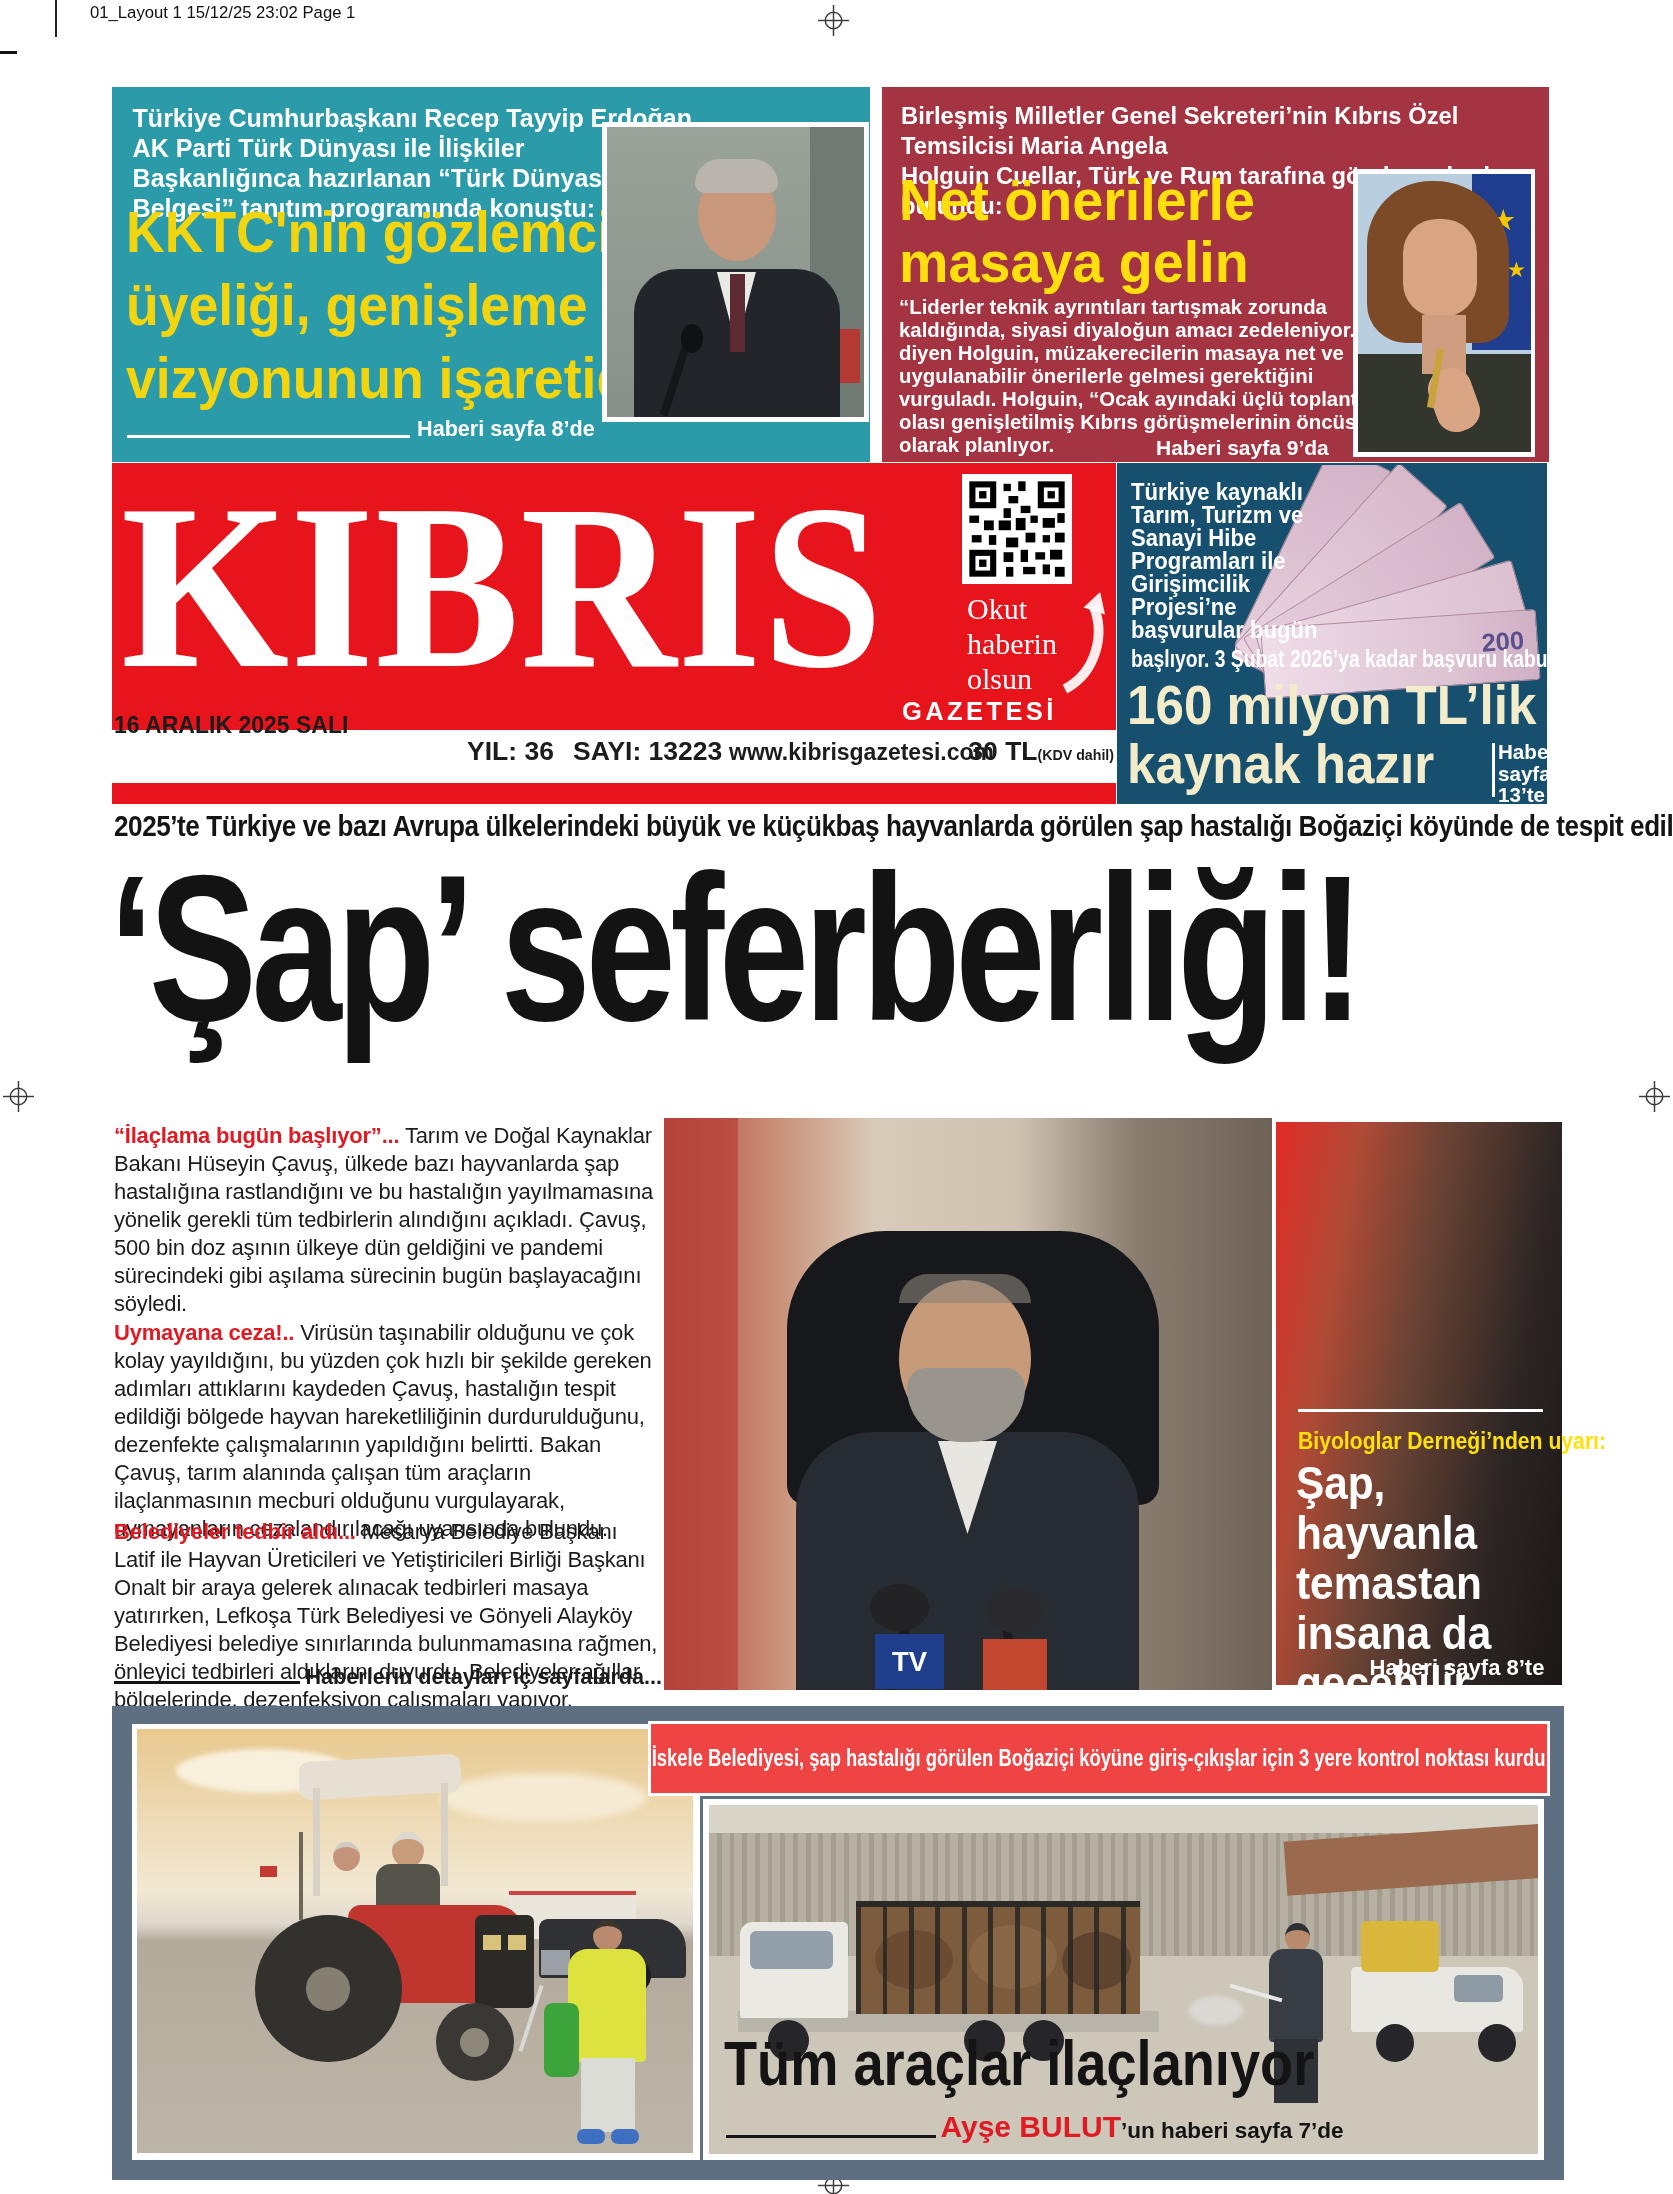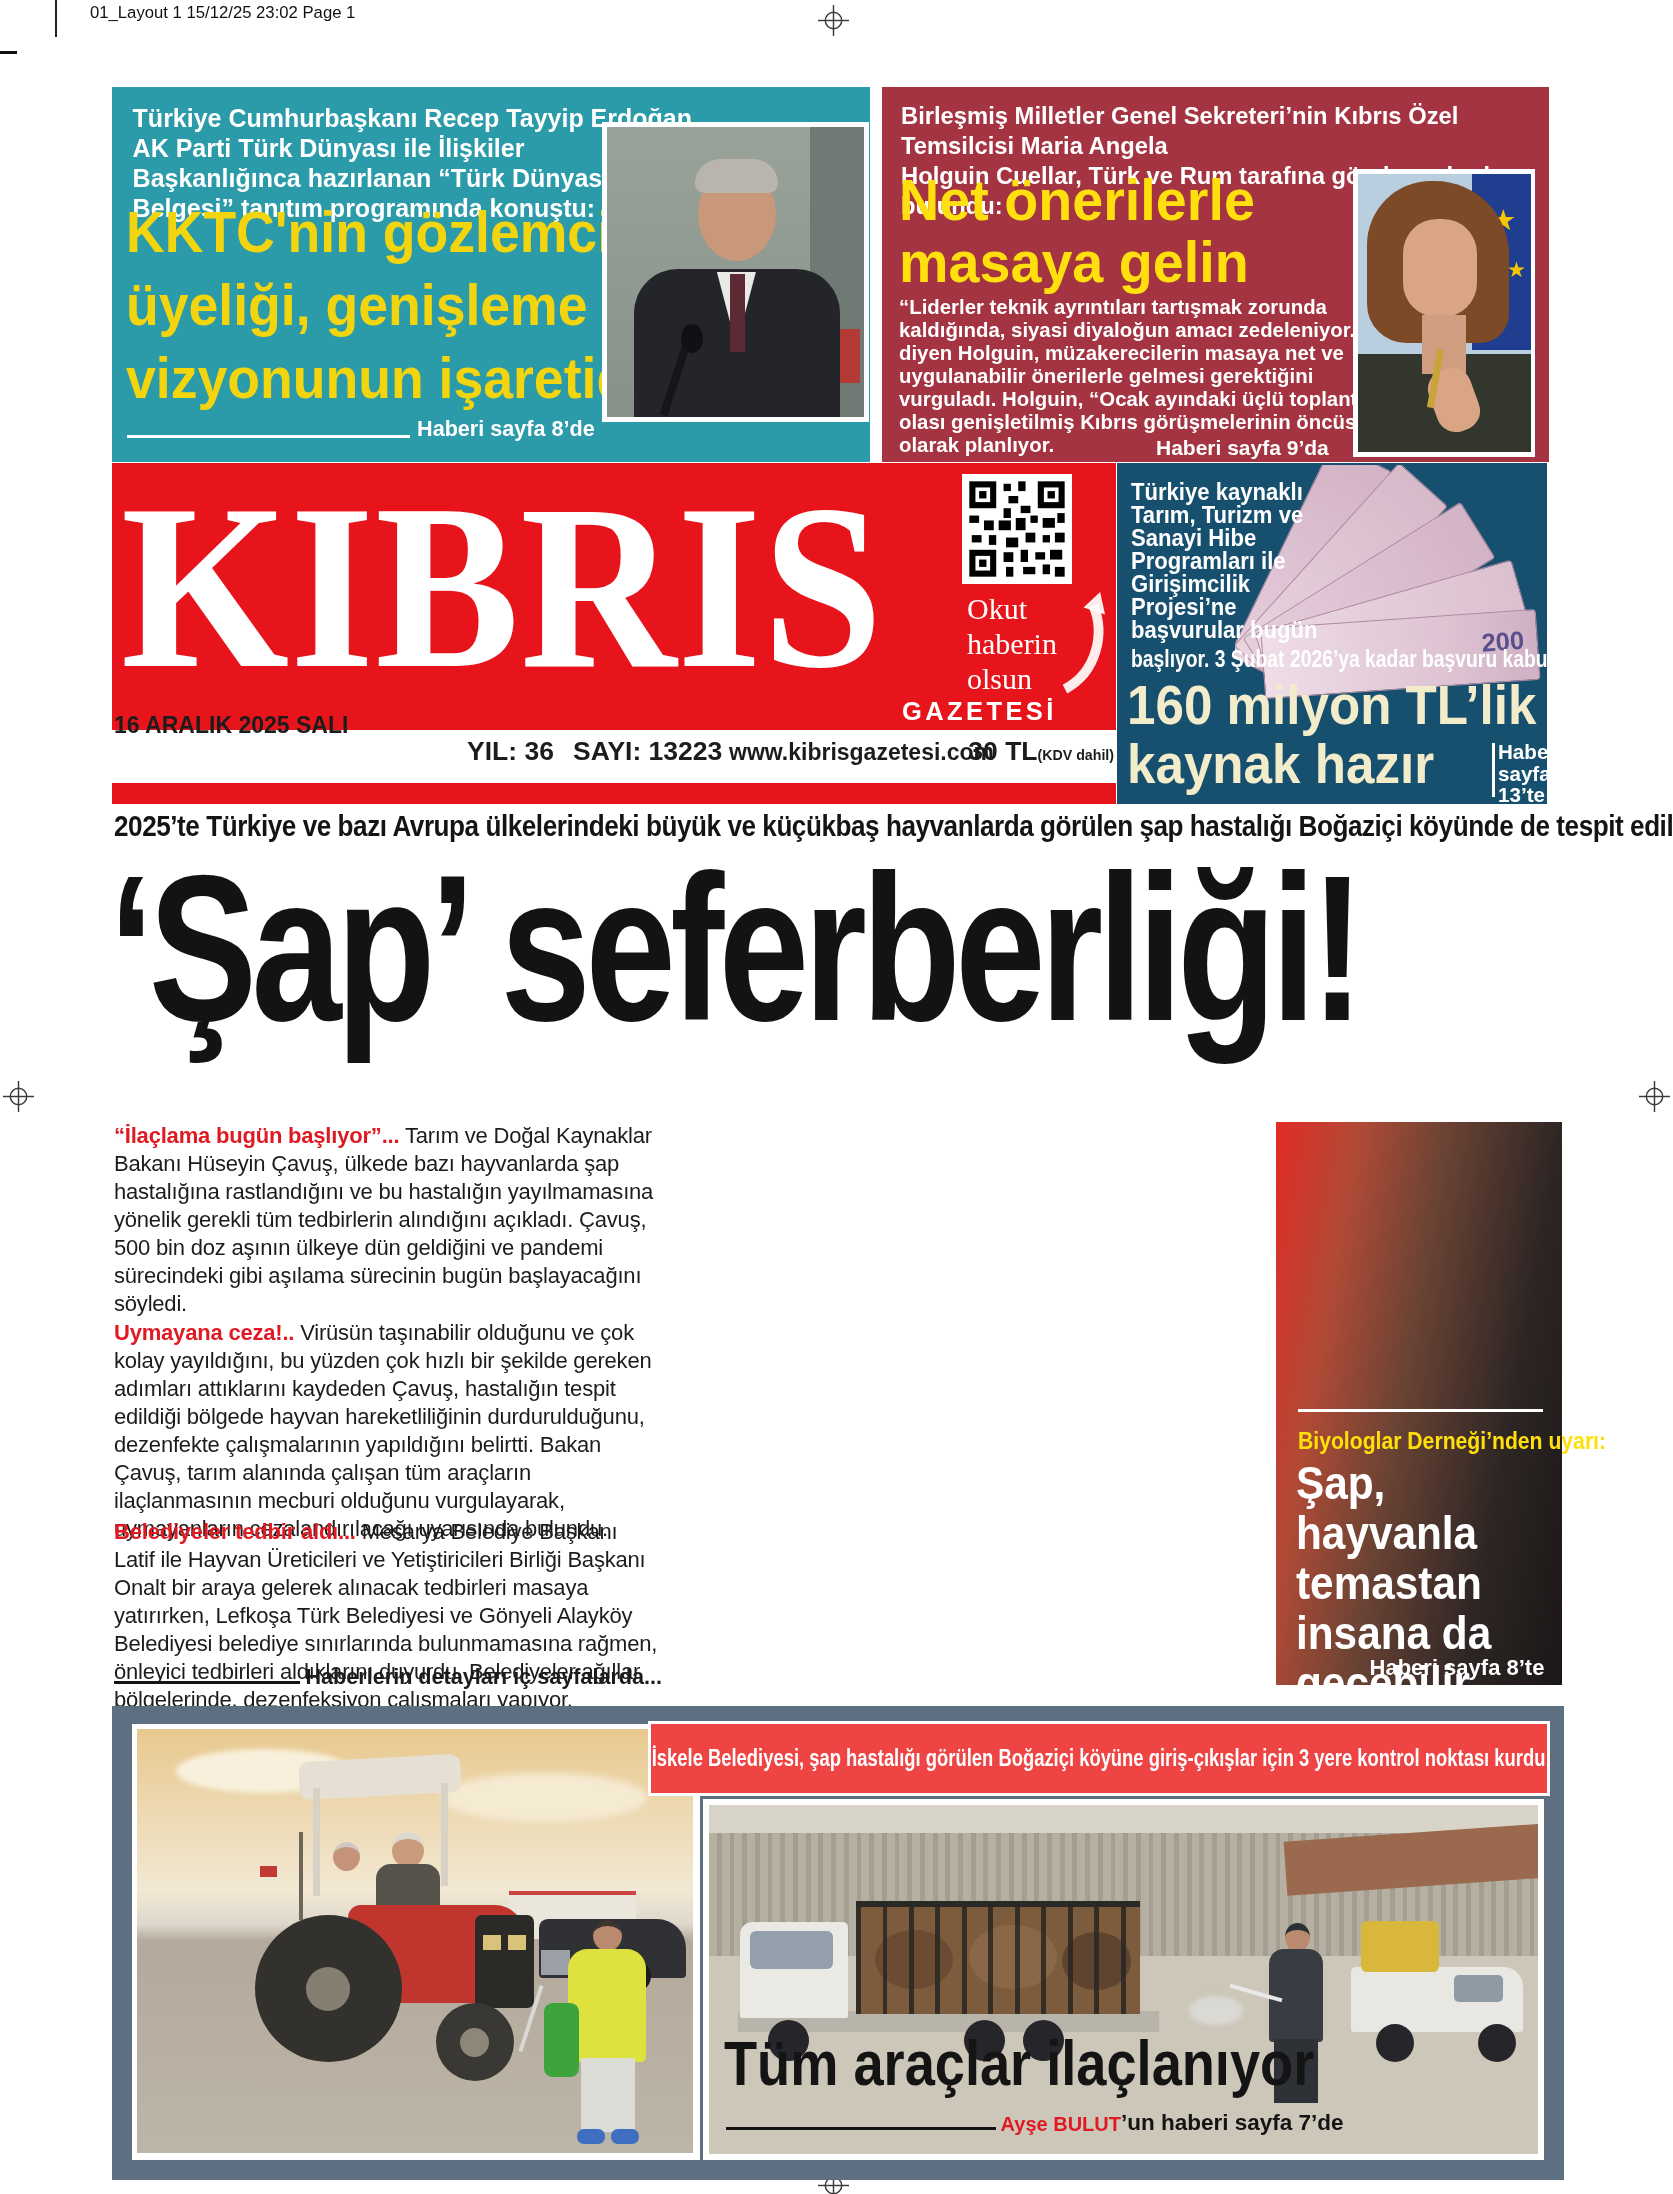--- a/index.html
+++ b/index.html
@@ -205,20 +205,37 @@
     <span class="lead">Uymayana ceza!..</span><span> Virüsün taşınabilir olduğunu ve çok kolay yayıldığını, bu yüzden çok hızlı bir şekilde gereken adımları attıklarını kaydeden Çavuş, hastalığın tespit edildiği bölgede hayvan hareketliliğinin durdurulduğunu, dezenfekte çalışmalarının yapıldığını belirtti. Bakan Çavuş, tarım alanında çalışan tüm araçların ilaçlanmasının mecburi olduğunu vurgulayarak, uymayanların cezalandırılacağı uyarısında bulundu.</span>
   </p>
   <p class="abs blk" style="left:114px;top:1518px;width:548px;font-size:22px;line-height:28px;letter-spacing:-0.2px">
     <span class="lead">Belediyeler tedbir aldı...</span><span> Mesarya Belediye Başkanı Latif ile Hayvan Üreticileri ve Yetiştiricileri Birliği Başkanı Onalt bir araya gelerek alınacak tedbirleri masaya yatırırken, Lefkoşa Türk Belediyesi ve Gönyeli Alayköy Belediyesi belediye sınırlarında bulunmamasına rağmen, önleyici tedbirleri aldıklarını duyurdu. Belediyeler ağıllar bölgelerinde, dezenfeksiyon çalışmaları yapıyor.</span>
   </p>
   <div class="abs rule-row" style="left:114px;top:1664px;width:548px">
     <div class="rule dark"></div>
     <span class="blk" style="font-size:21.6px;font-weight:bold;margin-left:5.9px">Haberlerin detayları iç sayfalarda...</span>
   </div>
 
+  <div class="art" style="left:664px;top:1118px;width:608px;height:572px;background:linear-gradient(90deg,#b5473f 0,#c98d74 108px,#d8cbba 211px,#cfc2b1 353px,#8a7d70 471px,#6e6156 608px)">
+    <div class="abs" style="left:0;top:0;width:74px;height:100%;background:#b5423a;opacity:.75"></div>
+    <div class="abs" style="left:123px;top:113px;width:372px;height:274px;background:#17181b;border-radius:98px 98px 19.6px 19.6px"></div>
+    <div class="abs" style="left:132px;top:314px;width:343px;height:259px;background:#272b32;border-radius:78px 78px 0 0"></div>
+    <div class="abs" style="left:274px;top:323px;width:59px;height:93px;background:#e8e6e1;clip-path:polygon(0 0,100% 0,50% 100%)"></div>
+    <div class="abs circ" style="left:235px;top:162px;width:132px;height:157px;background:#c79b79"></div>
+    <div class="abs" style="left:243px;top:250px;width:118px;height:74px;background:#9a958c;border-radius:19.6px 19.6px 54px 54px"></div>
+    <div class="abs" style="left:235px;top:156px;width:132px;height:29px;background:#8a837a;border-radius:64px 64px 0 0;opacity:.6"></div>
+    <div class="abs" style="left:230px;top:500px;width:8.8px;height:74px;background:#1c1c1e;transform:rotate(14deg)"></div>
+    <div class="abs" style="left:343px;top:505px;width:8.8px;height:69px;background:#1c1c1e;transform:rotate(-10deg)"></div>
+    <div class="abs circ" style="left:206px;top:466px;width:59px;height:47px;background:#232326"></div>
+    <div class="abs circ" style="left:323px;top:471px;width:56px;height:44px;background:#2a2a2e"></div>
+    <div class="abs" style="left:211px;top:516px;width:69px;height:55px;background:#1f3e8c;display:flex;align-items:center;justify-content:center">
+      <span class="wt" style="font-size:27.4px">TV</span>
+    </div>
+    <div class="abs" style="left:319px;top:521px;width:64px;height:51px;background:#c2472e"></div>
+  </div>
 
   <div class="abs" style="left:1276px;top:1122px;width:286px;height:563px;background:linear-gradient(100deg,#e22b26 0%,#b04a36 22%,#6a4334 45%,#2c2524 75%,#1b1716 100%)">
     <div class="abs" style="left:21.6px;top:287px;width:245px;height:2.5px;background:#fff"></div>
     <div class="abs" style="left:0;top:290px;width:100%;height:273px">
       <div class="abs nw" style="left:21.6px;top:15.7px;font-size:23px;font-weight:bold;color:#ffe00a;transform:scaleX(.92);transform-origin:left top">Biyologlar Derneği’nden uyarı:</div>
       <div class="abs pre wt" style="left:19.6px;top:46px;font-size:46px;line-height:50px;transform:scaleX(.92);transform-origin:left top">Şap, hayvanla
 temastan
 insana da
 geçebilir</div>
       <div class="abs wt" style="right:17.6px;top:243px;font-size:22px">Haberi sayfa 8’te</div>
@@ -295,21 +312,21 @@
 
         <div class="abs" style="left:642px;top:162px;width:172px;height:65px;background:#e9e7e2;border-radius:4.9px 19.6px 2.9px 2.9px"></div>
         <div class="abs" style="left:745px;top:170px;width:49px;height:27.4px;background:#8e9aa4;border-radius:4.9px"></div>
         <div class="abs" style="left:652px;top:116px;width:78px;height:51px;background:#d8b73a;border-radius:5.9px"></div>
         <div class="abs circ" style="left:667px;top:219px;width:38px;height:38px;background:#26262a"></div>
         <div class="abs circ" style="left:769px;top:219px;width:38px;height:38px;background:#26262a"></div>
 
         <div class="abs nw" style="left:14.7px;top:222px;font-size:63px;font-weight:bold;color:#141414;transform:scaleX(.86);transform-origin:left top">Tüm araçlar ilaçlanıyor</div>
         <div class="abs rule-row" style="left:16.7px;top:305px;width:618px">
           <div class="rule dark"></div>
-          <span style="font-size:20px;font-weight:bold;color:#e01a23;margin-left:4.9px">Ayşe BULUT</span>
+          <span style="font-size:30px;font-weight:bold;color:#e01a23;margin-left:4.9px">Ayşe BULUT</span>
             <span style="font-size:22.5px;font-weight:bold;color:#141414">’un haberi sayfa 7’de</span>
         </div>
       </div>
     </div>
   </div>
 
 </div>
 
 
 </body></html>

